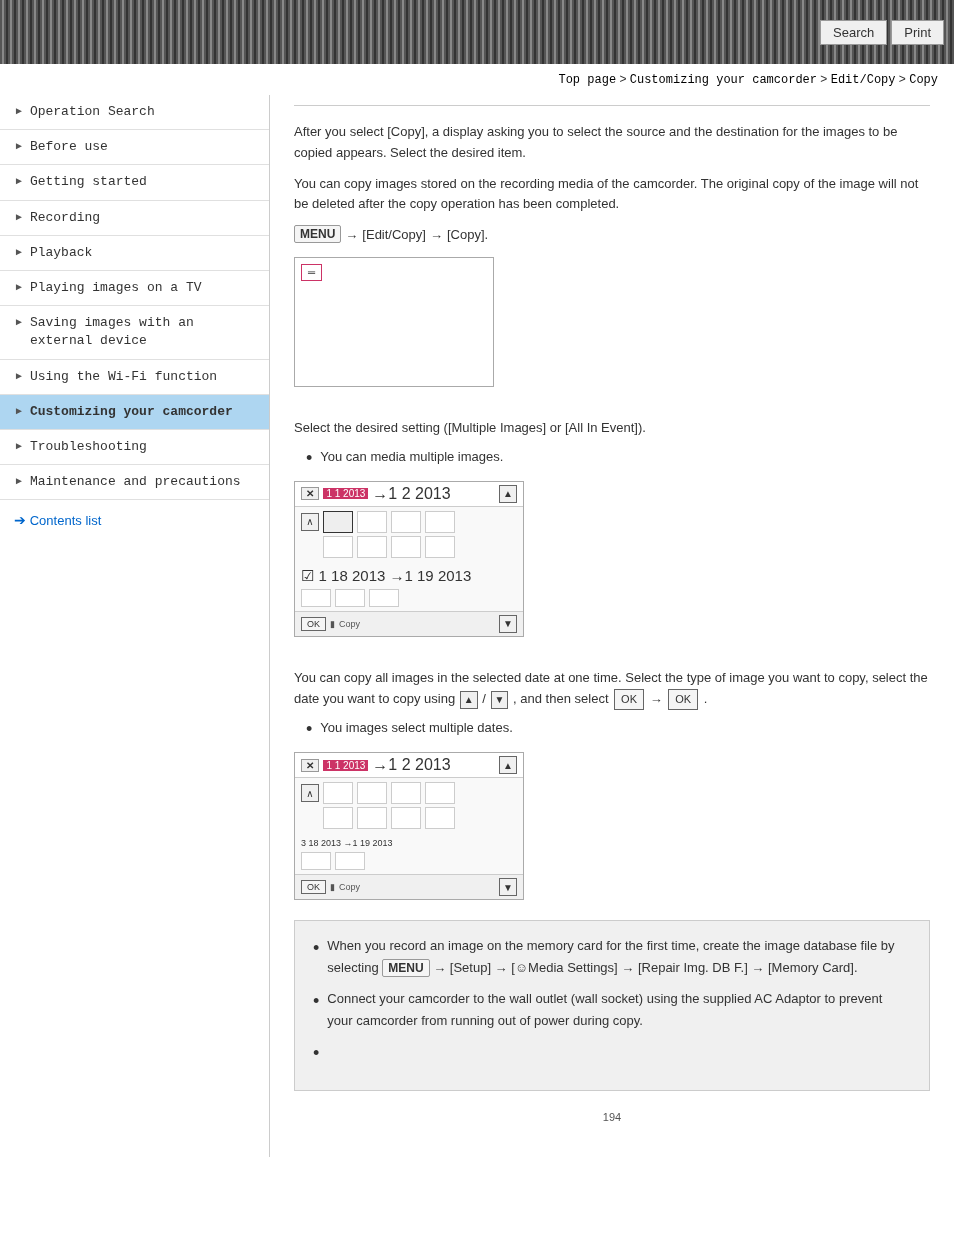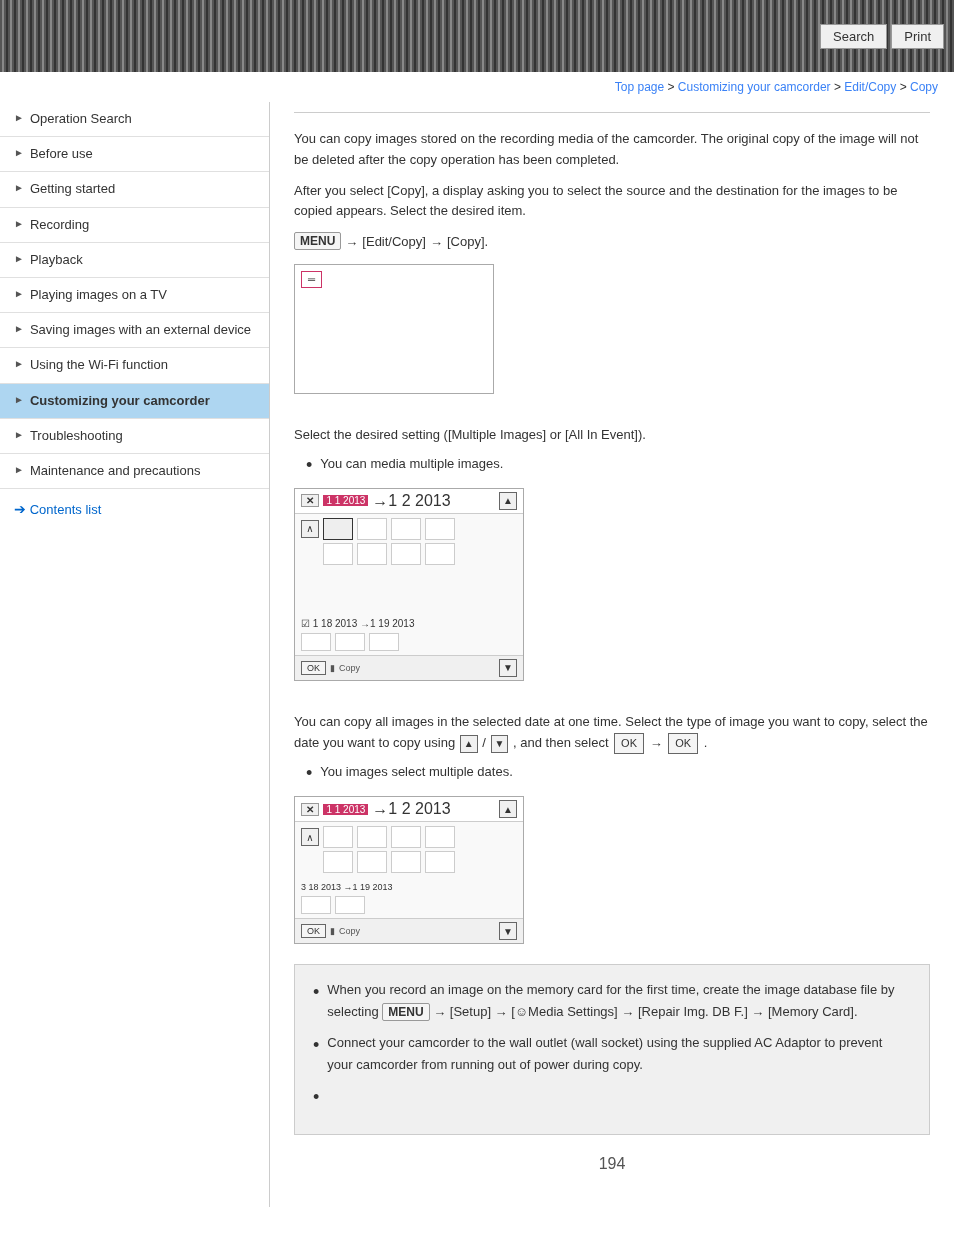--- a/index.html
+++ b/index.html
@@ -7,21 +7,21 @@
 
     
     .header {
       background: repeating-linear-gradient(
         90deg,
         #555 0px, #555 2px,
         #888 2px, #888 4px,
         #555 4px, #555 6px,
         #333 6px, #333 8px
       );
-      height: 72px;
+      height: 64px;
       display: flex;
       align-items: center;
       justify-content: flex-end;
       padding-right: 10px;
       gap: 4px;
     }
     .header-btn {
       background: #f0f0f0;
       border: 1px solid #999;
       padding: 4px 12px;
@@ -30,21 +30,21 @@
       color: #333;
     }
 
     
     .breadcrumb {
       text-align: right;
       padding: 8px 16px;
       font-size: 12px;
       color: #0066cc;
     }
-    .breadcrumb a { color: #3b82f6; text-decoration: none; }
+    .breadcrumb a { color: #000000; text-decoration: none; font-family: Liberation Mono, monospace; }
     .breadcrumb span { color: #333; }
 
     
     .layout {
       display: flex;
       min-height: 900px;
     }
 
     
     .sidebar {
@@ -66,21 +66,21 @@
       background: #aed6f1;
       font-weight: bold;
     }
     .sidebar-arrow {
       font-size: 10px;
       margin-right: 6px;
       margin-top: 2px;
       color: #555;
       flex-shrink: 0;
     }
-    .sidebar-item-label { line-height: 1.4; }
+    .sidebar-item-label { line-height: 1.4; font-family: Liberation Mono, monospace; }
 
     .contents-list-link {
       display: flex;
       align-items: center;
       padding: 12px 14px;
       color: #0066cc;
       font-size: 13px;
       cursor: pointer;
       text-decoration: none;
     }
@@ -281,21 +281,21 @@
       display: flex;
       align-items: flex-start;
       gap: 8px;
       margin-bottom: 8px;
     }
     .note-bullet-dot { font-size: 18px; flex-shrink: 0; margin-top: -2px; }
 
     
     .page-number {
       text-align: center;
-      font-size: 16px;
+      font-size: 11px;
       color: #555;
       margin-top: 20px;
       padding-bottom: 10px;
     }
 
     .nav-icon-text {
       font-size: 10px;
       border: 1px solid #666;
       padding: 0 3px;
       background: #f0f0f0;
@@ -371,22 +371,22 @@
     <a class="contents-list-link" href="#">
       <span class="contents-list-arrow">➔</span>
       <span>Contents list</span>
     </a>
   </div>
 
   <div class="main-content">
 
     <hr class="top-divider">
 
+    <p class="content-para">After you select [Copy], a display asking you to select the source and the destination for the images to be copied appears. Select the desired item.</p>
     <p class="content-para">You can copy images stored on the recording media of the camcorder. The original copy of the image will not be deleted after the copy operation has been completed.</p>
-    <p class="content-para">After you select [Copy], a display asking you to select the source and the destination for the images to be copied appears. Select the desired item.</p>
 
     <div class="menu-path">
       <span class="menu-key">MENU</span>
       <span class="arrow-sym">→</span>
       <span>[Edit/Copy]</span>
       <span class="arrow-sym">→</span>
       <span>[Copy].</span>
     </div>
 
     <div class="preview-box">
@@ -421,21 +421,21 @@
           </div>
           <div class="img-grid-row">
             <div style="width:18px;"></div>
             <div class="img-cell"></div>
             <div class="img-cell"></div>
             <div class="img-cell"></div>
             <div class="img-cell"></div>
           </div>
         </div>
       </div>
-      <div style="padding: 2px 6px 2px 6px; font-size:10px; color:#333;margin-top:44px;">
+      <div style="padding: 2px 6px 2px 6px; font-size:15px; color:#333;">
         ☑ 1 18 2013 →1 19 2013
       </div>
       <div style="padding: 2px 6px 4px 6px; display:flex; gap:4px;">
         <div class="img-cell" style="width:30px;height:18px;"></div>
         <div class="img-cell" style="width:30px;height:18px;"></div>
         <div class="img-cell" style="width:30px;height:18px;"></div>
       </div>
       <div class="img-footer">
         <div class="img-footer-left">
           <span class="ok-btn-small">OK</span>

